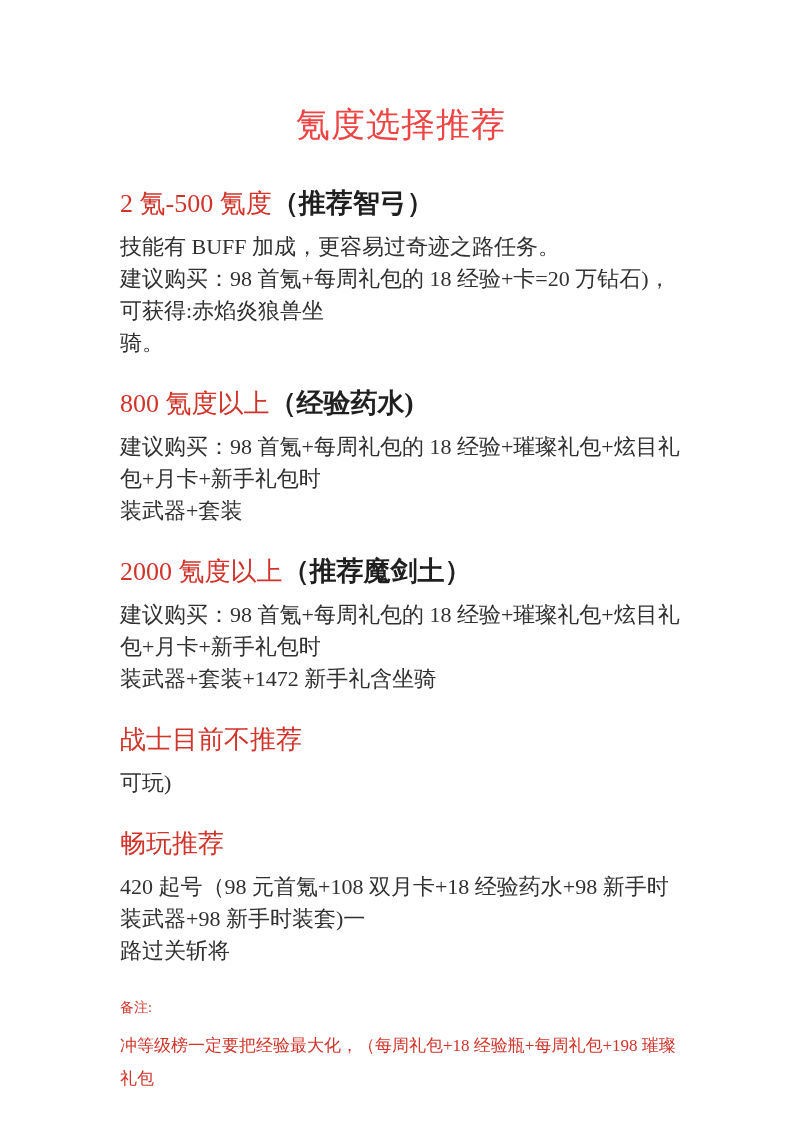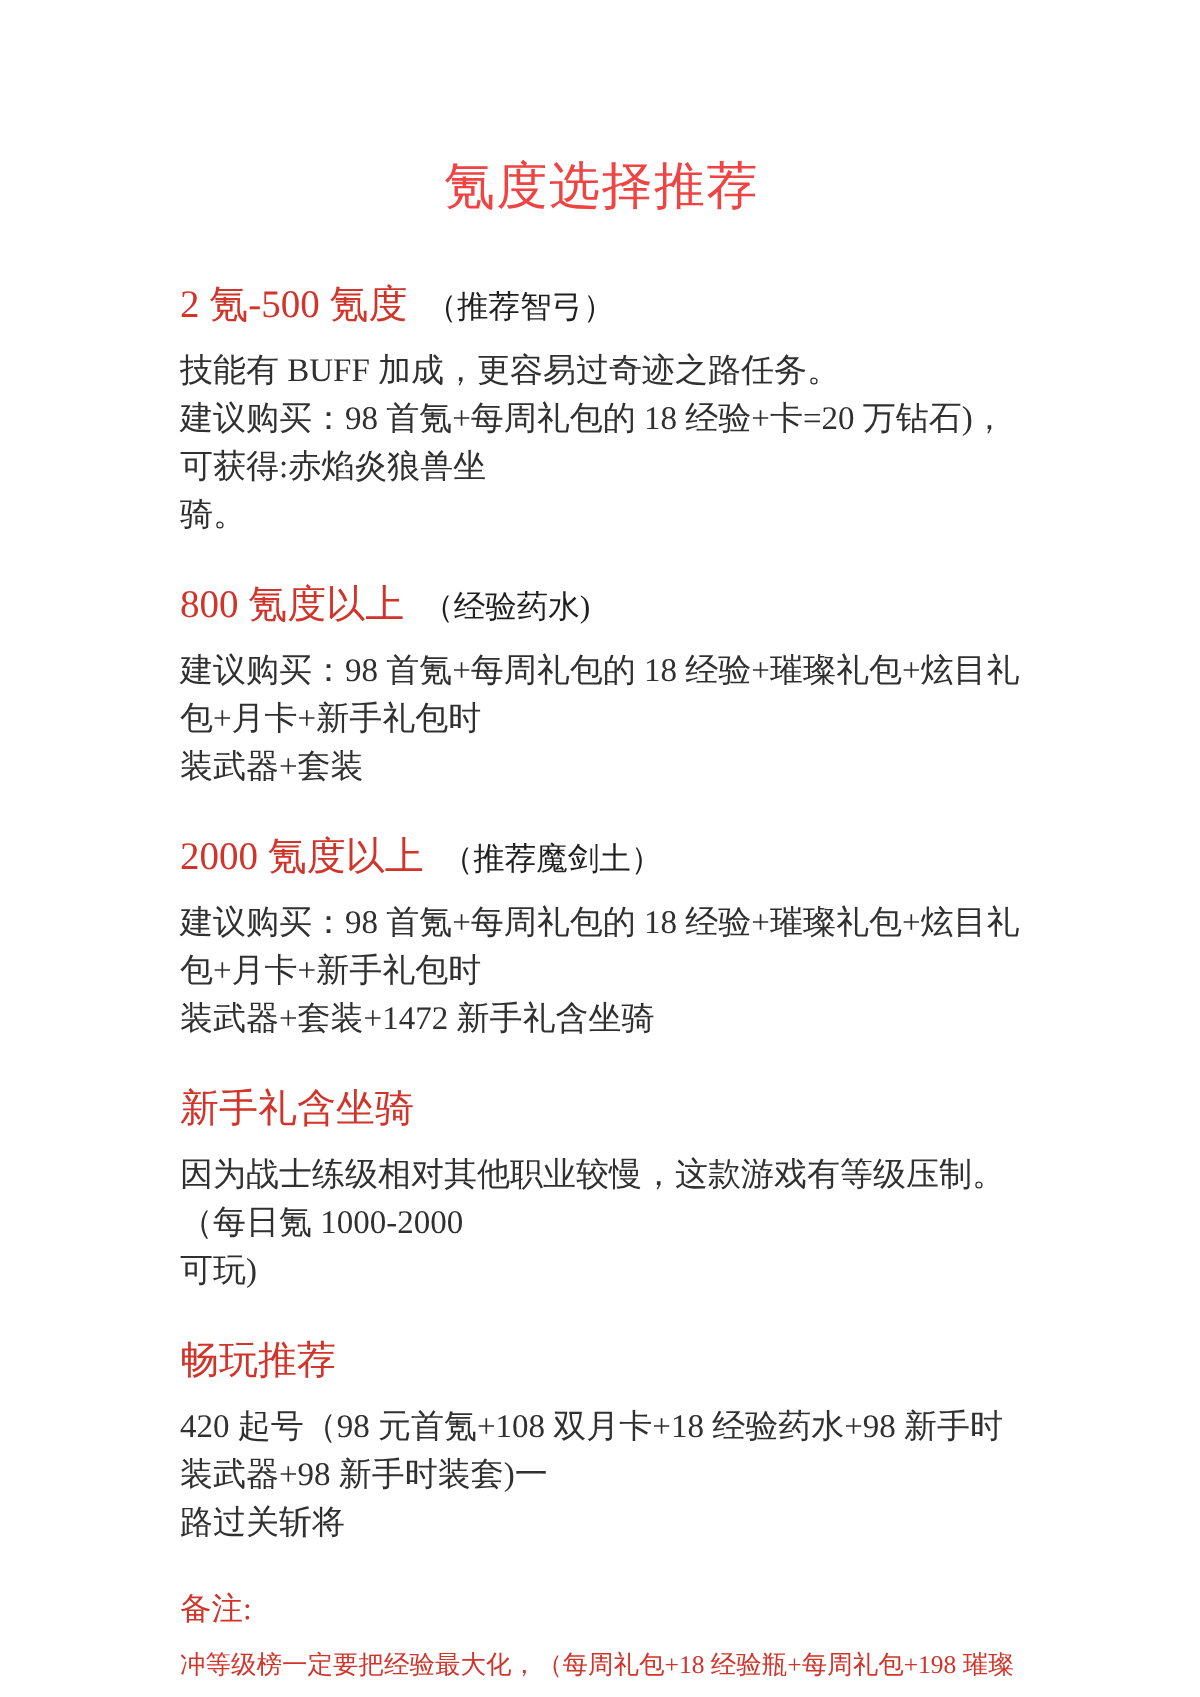--- a/index.html
+++ b/index.html
@@ -27,32 +27,31 @@
   .section.first { margin-top: 0; }
   .section-heading {
     font-size: 26px;
     line-height: 30px;
     margin: 0 0 12px 0;
     font-weight: normal;
   }
   .heading-red { color: #D0342A; }
   .heading-black {
     color: #1f1f1f;
-    font-size: 21px;
-    font-weight: normal;
-    margin-left: 12px;
+    font-size: 27px;
+    font-weight: bold;
   }
   .body-line {
     font-size: 22px;
     line-height: 32px;
     color: #303030;
   }
   .note-block { margin-top: 29px; }
   .note-label {
-    font-size: 21px;
+    font-size: 14px;
     line-height: 24px;
     color: #D0342A;
     margin: 0 0 9px 0;
     font-weight: normal;
   }
   .note-line {
     font-size: 17px;
     line-height: 33px;
     color: #D0342A;
   }
@@ -78,22 +77,21 @@
       <div class="body-line">装武器+套装</div>
     </div>
 
     <div class="section">
       <h2 class="section-heading"><span class="heading-red">2000 氪度以上</span><span class="heading-black">（推荐魔剑土）</span></h2>
       <div class="body-line">建议购买：98 首氪+每周礼包的 18 经验+璀璨礼包+炫目礼包+月卡+新手礼包时</div>
       <div class="body-line">装武器+套装+1472 新手礼含坐骑</div>
     </div>
 
     <div class="section">
-      <h2 class="section-heading"><span class="heading-red">新手礼含坐骑</span><span class="heading-black"></span></h2>
-      <div class="body-line">因为战士练级相对其他职业较慢，这款游戏有等级压制。　　（每日氪 1000-2000</div>
+      <h2 class="section-heading"><span class="heading-red">战士目前不推荐</span><span class="heading-black"></span></h2>
       <div class="body-line">可玩)</div>
     </div>
 
     <div class="section">
       <h2 class="section-heading"><span class="heading-red">畅玩推荐</span><span class="heading-black"></span></h2>
       <div class="body-line">420 起号（98 元首氪+108 双月卡+18 经验药水+98 新手时装武器+98 新手时装套)一</div>
       <div class="body-line">路过关斩将</div>
     </div>
 
     <div class="note-block">

